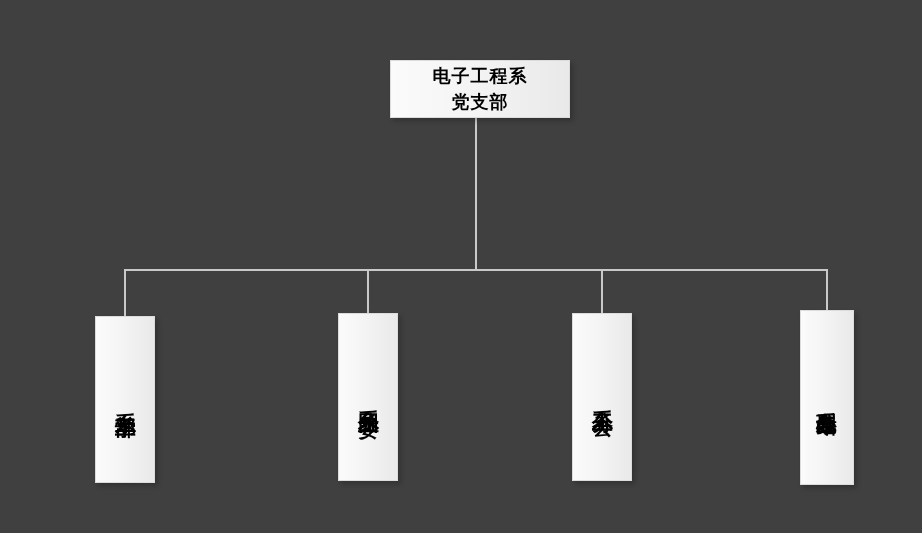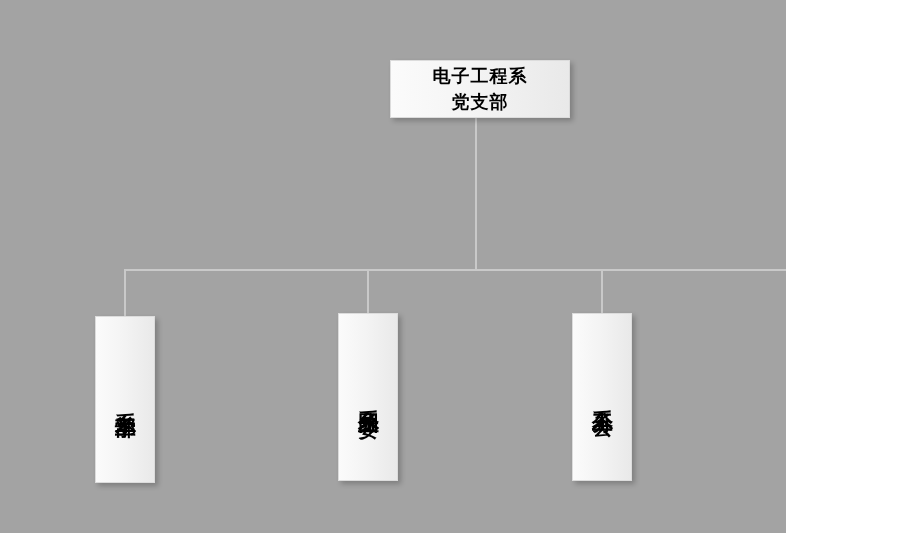--- a/index.html
+++ b/index.html
@@ -7,23 +7,23 @@
     margin: 0;
     padding: 0;
     background: #ffffff;
   }
   body {
     font-family: "DejaVu Sans", "Liberation Sans", sans-serif;
   }
 
   #org-canvas {
     position: relative;
-    width: 786px;
+    width: 922px;
     height: 533px;
-    background: #a3a3a3;
+    background: #404040;
     overflow: hidden;
   }
 
   
   .conn {
     position: absolute;
     background: #c9c9c9;
   }
   .conn-v { width: 2px; }
   .conn-h { height: 2px; }

